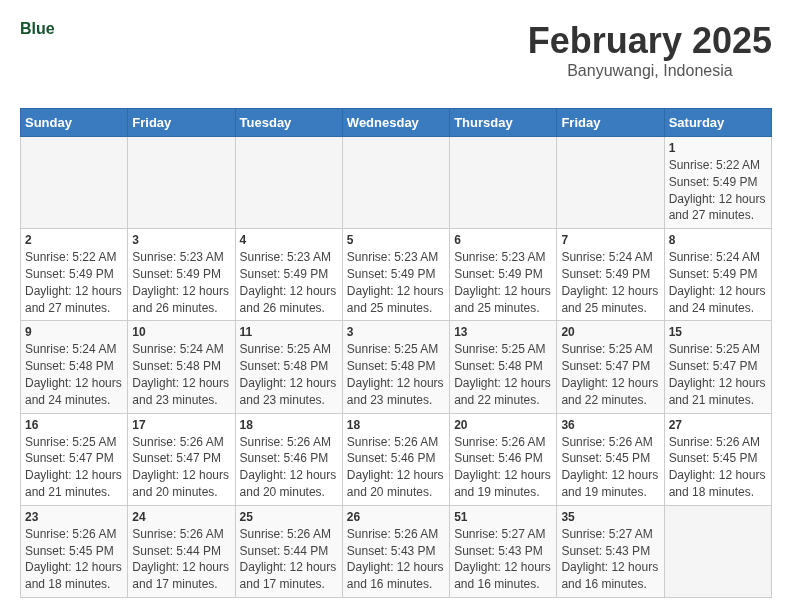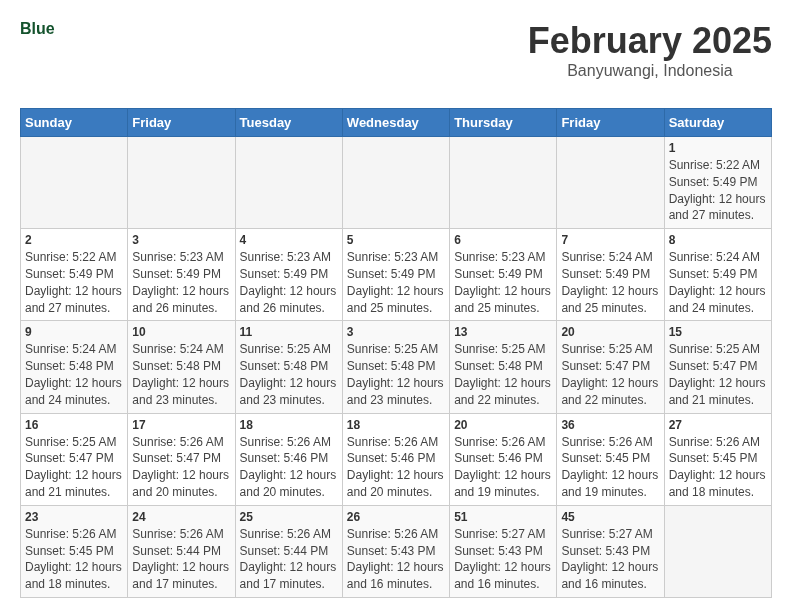--- a/index.html
+++ b/index.html
@@ -314,21 +314,21 @@
 and 16 minutes.</div>
         </td>
         <td>
           <span class="day-number">51</span>
           <div class="day-info" style="white-space: pre-line;">Sunrise: 5:27 AM
 Sunset: 5:43 PM
 Daylight: 12 hours
 and 16 minutes.</div>
         </td>
         <td>
-          <span class="day-number">45</span>
+          <span class="day-number">35</span>
           <div class="day-info" style="white-space: pre-line;">Sunrise: 5:27 AM
 Sunset: 5:43 PM
 Daylight: 12 hours
 and 16 minutes.</div>
         </td>
         <td class="empty-cell"></td>
       </tr>
     </tbody>
 </table>
 

